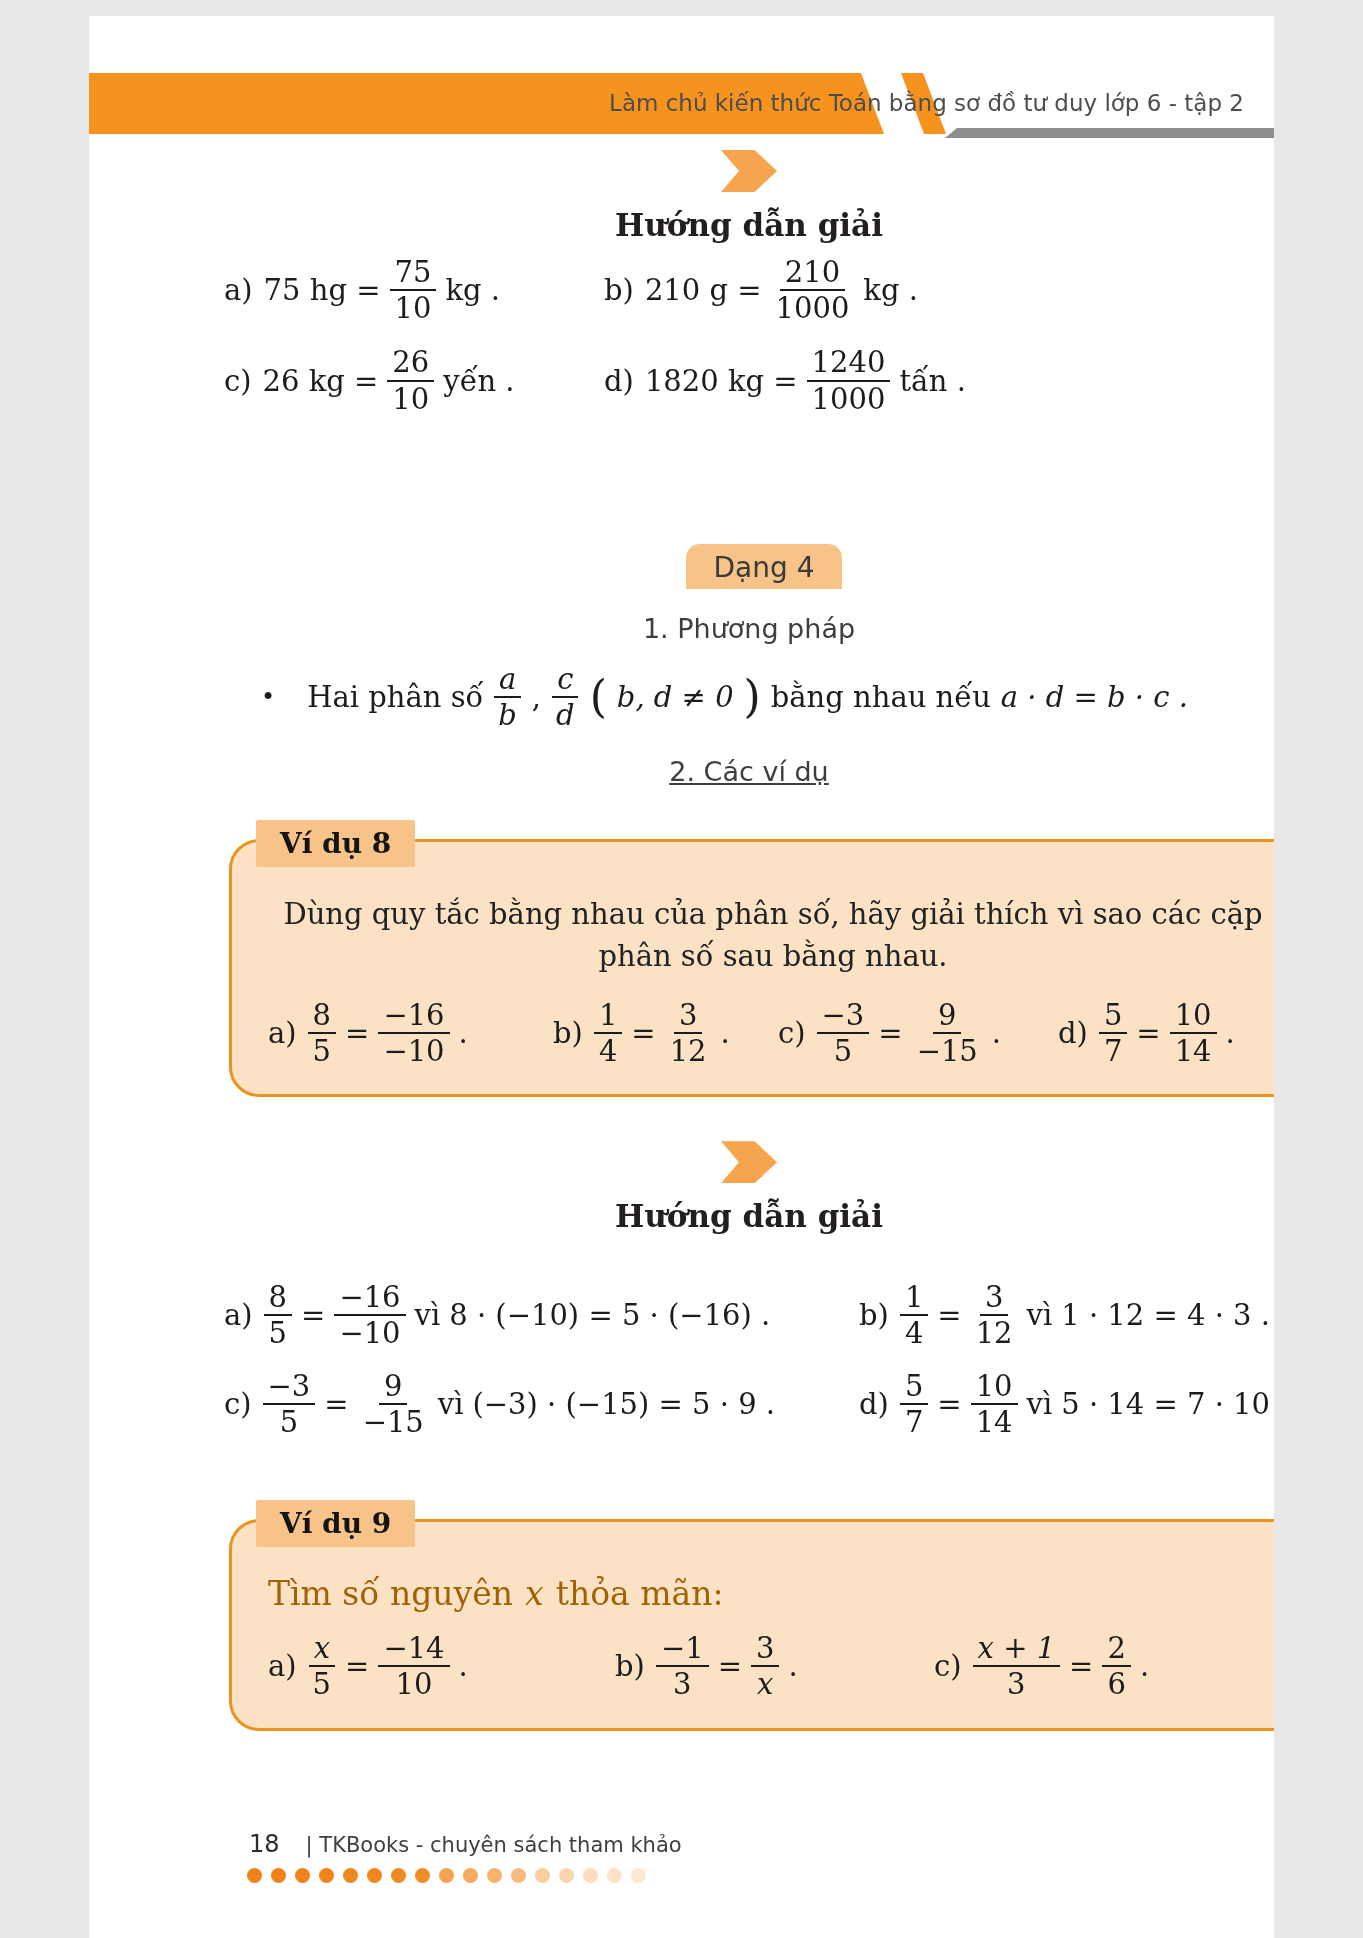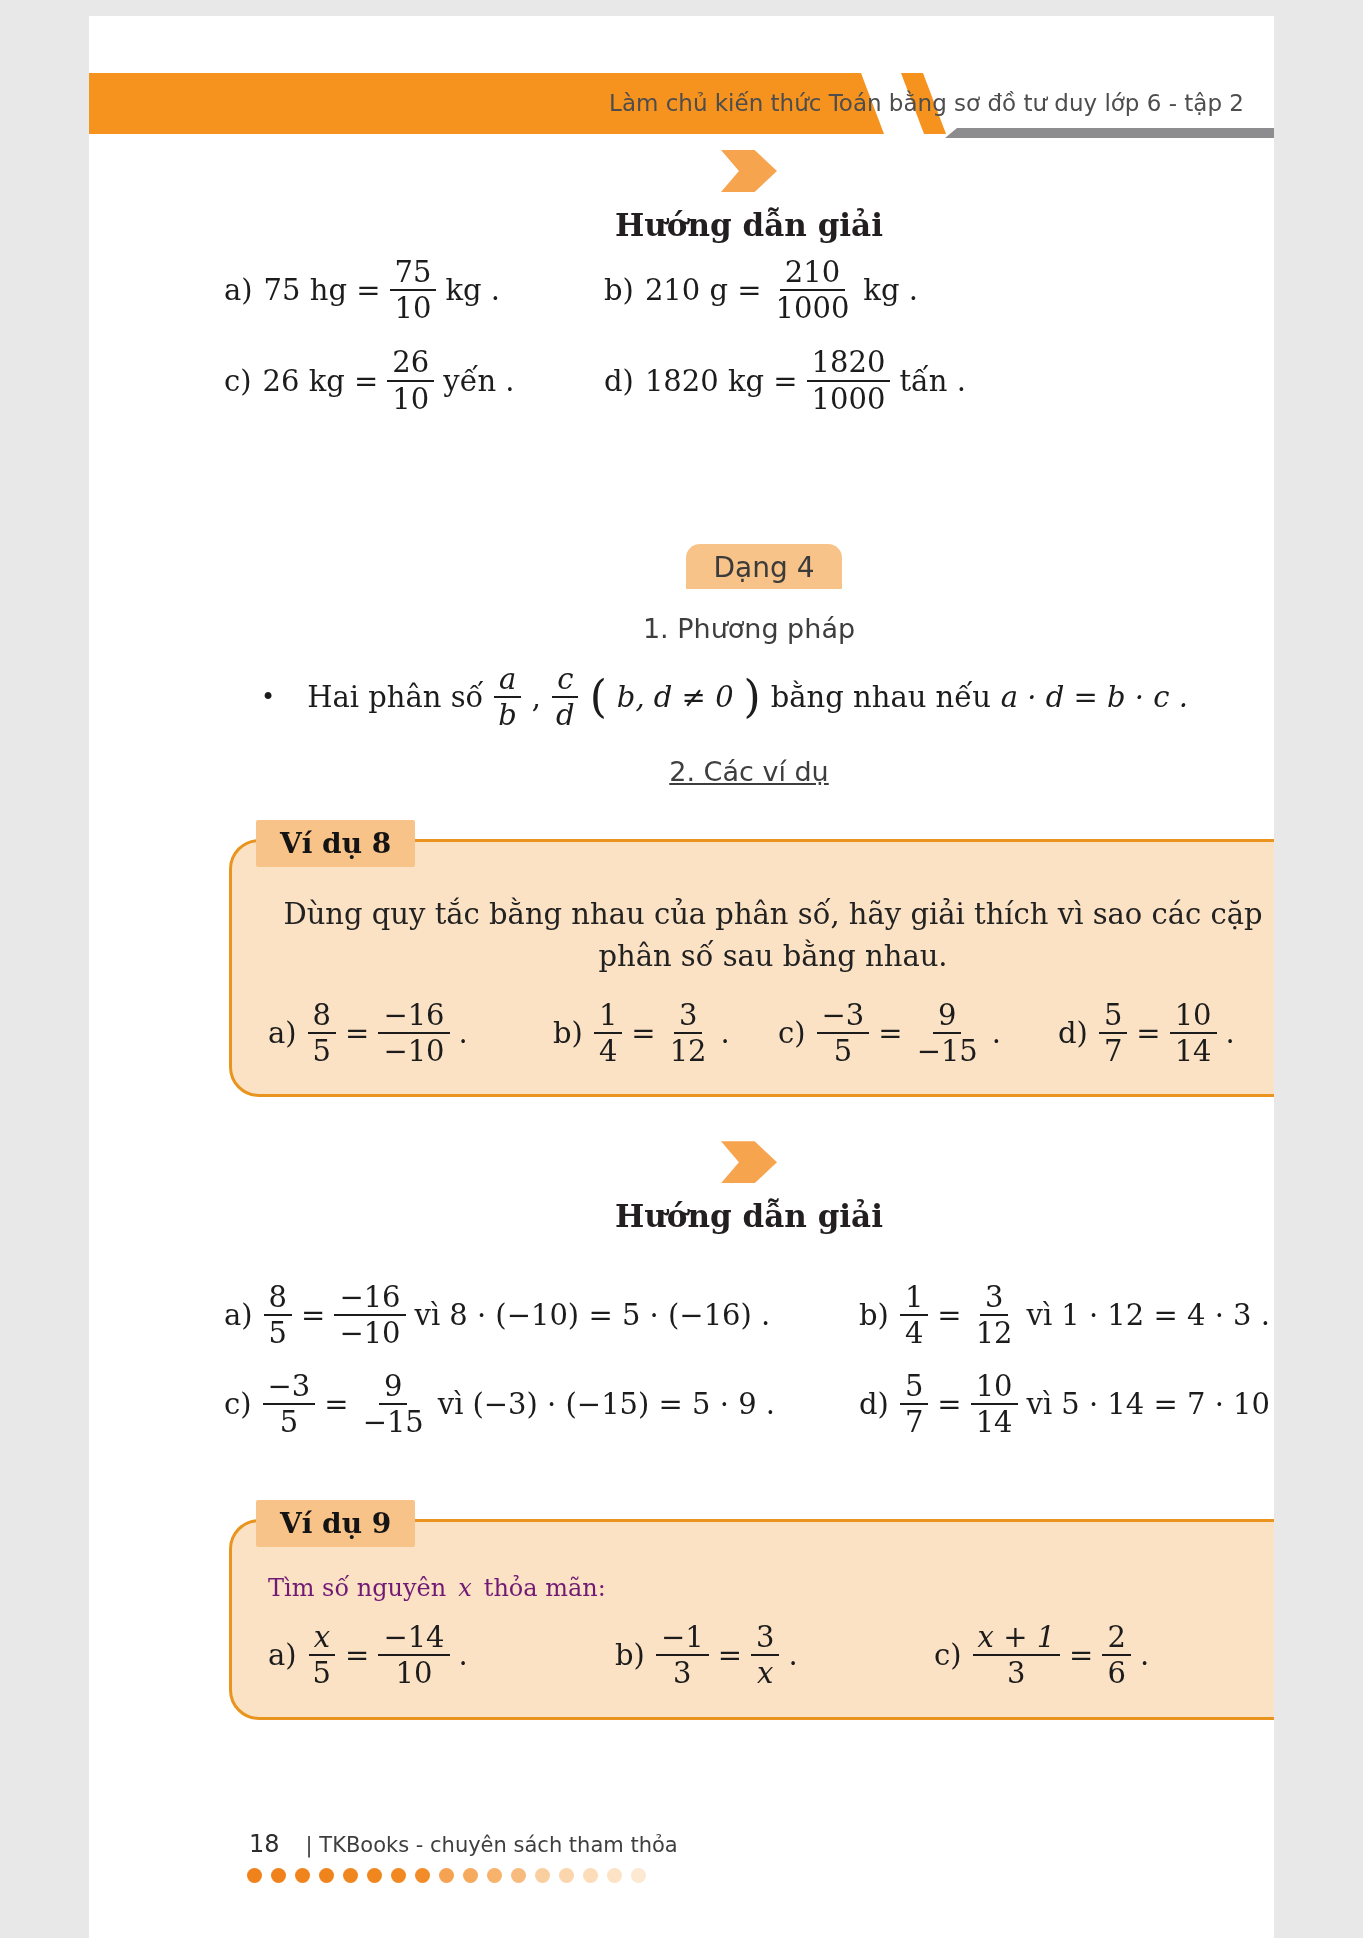--- a/index.html
+++ b/index.html
@@ -62,21 +62,21 @@
     font-size:29px;color:var(--ink);}
   .bullet{font-size:24px;margin-right:22px;}
 
   .ex-box{position:relative;margin-left:140px;width:1086px;background:var(--box-fill);
     border:3px solid var(--box-border);border-radius:30px;padding:46px 34px 26px 36px;}
   .ex-box.first{margin-top:52px;}
   .ex-box.second{margin-top:80px;}
   .ex-label{position:absolute;top:-22px;left:24px;background:var(--badge-fill);border-radius:2px;
     padding:7px 24px;font-size:28px;font-weight:bold;color:#141414;}
   .ex-question{font-size:29px;color:#222222;line-height:1.44;max-width:1012px;margin-top:6px;}
-  .ex-question-line{display:flex;align-items:baseline;gap:12px;font-size:24px;color:#701a75;margin-top:6px;}
+  .ex-question-line{display:flex;align-items:baseline;gap:12px;font-size:33px;color:#a16207;margin-top:6px;}
   .ex-fracs8{display:grid;grid-template-columns:285px 225px 280px auto;align-items:center;margin-top:20px;}
   .ex-fracs9{display:grid;grid-template-columns:347px 319px auto;align-items:center;margin-top:18px;}
 
   
   .footer-line{position:absolute;left:160px;top:1814px;display:flex;align-items:baseline;gap:26px;
     font-family:"DejaVu Sans","Liberation Sans",sans-serif;color:#2d2d2d;}
   .footer-page{font-size:24px;}
   .footer-imprint{font-size:21px;color:#3f3f3f;}
   .footer-dots{position:absolute;left:158px;top:1852px;display:flex;gap:9px;}
   .footer-dots span{width:15px;height:15px;border-radius:50%;display:inline-block;}
@@ -125,21 +125,21 @@
         <span class="frac">
             <span class="num">26</span>
             <span class="den">10</span>
           </span>
         <span>yến .</span>
       </div>
       <div class="eq">
         <span class="eq-label">d)</span>
         <span>1820 kg =</span>
         <span class="frac">
-            <span class="num">1820</span>
+            <span class="num">1240</span>
             <span class="den">1000</span>
           </span>
         <span>tấn .</span>
       </div>
     </div>
 
     
     <div class="dang-badge">Dạng 4</div>
 
     <div class="sh method">1. Phương pháp</div>
@@ -338,21 +338,21 @@
             </span>
           <span>.</span>
         </div>
       </div>
     </div>
 
   </main>
 
   <div class="footer-line">
     <span class="footer-page">18</span>
-    <span class="footer-imprint">| TKBooks - chuyên sách tham thỏa</span>
+    <span class="footer-imprint">| TKBooks - chuyên sách tham khảo</span>
   </div>
   <div class="footer-dots">
       <span style="background: rgb(239, 130, 26);"></span>
       <span style="background: rgb(239, 130, 26);"></span>
       <span style="background: rgb(240, 132, 28);"></span>
       <span style="background: rgb(240, 132, 28);"></span>
       <span style="background: rgb(240, 134, 30);"></span>
       <span style="background: rgb(240, 134, 30);"></span>
       <span style="background: rgb(241, 136, 33);"></span>
       <span style="background: rgb(242, 140, 40);"></span>

